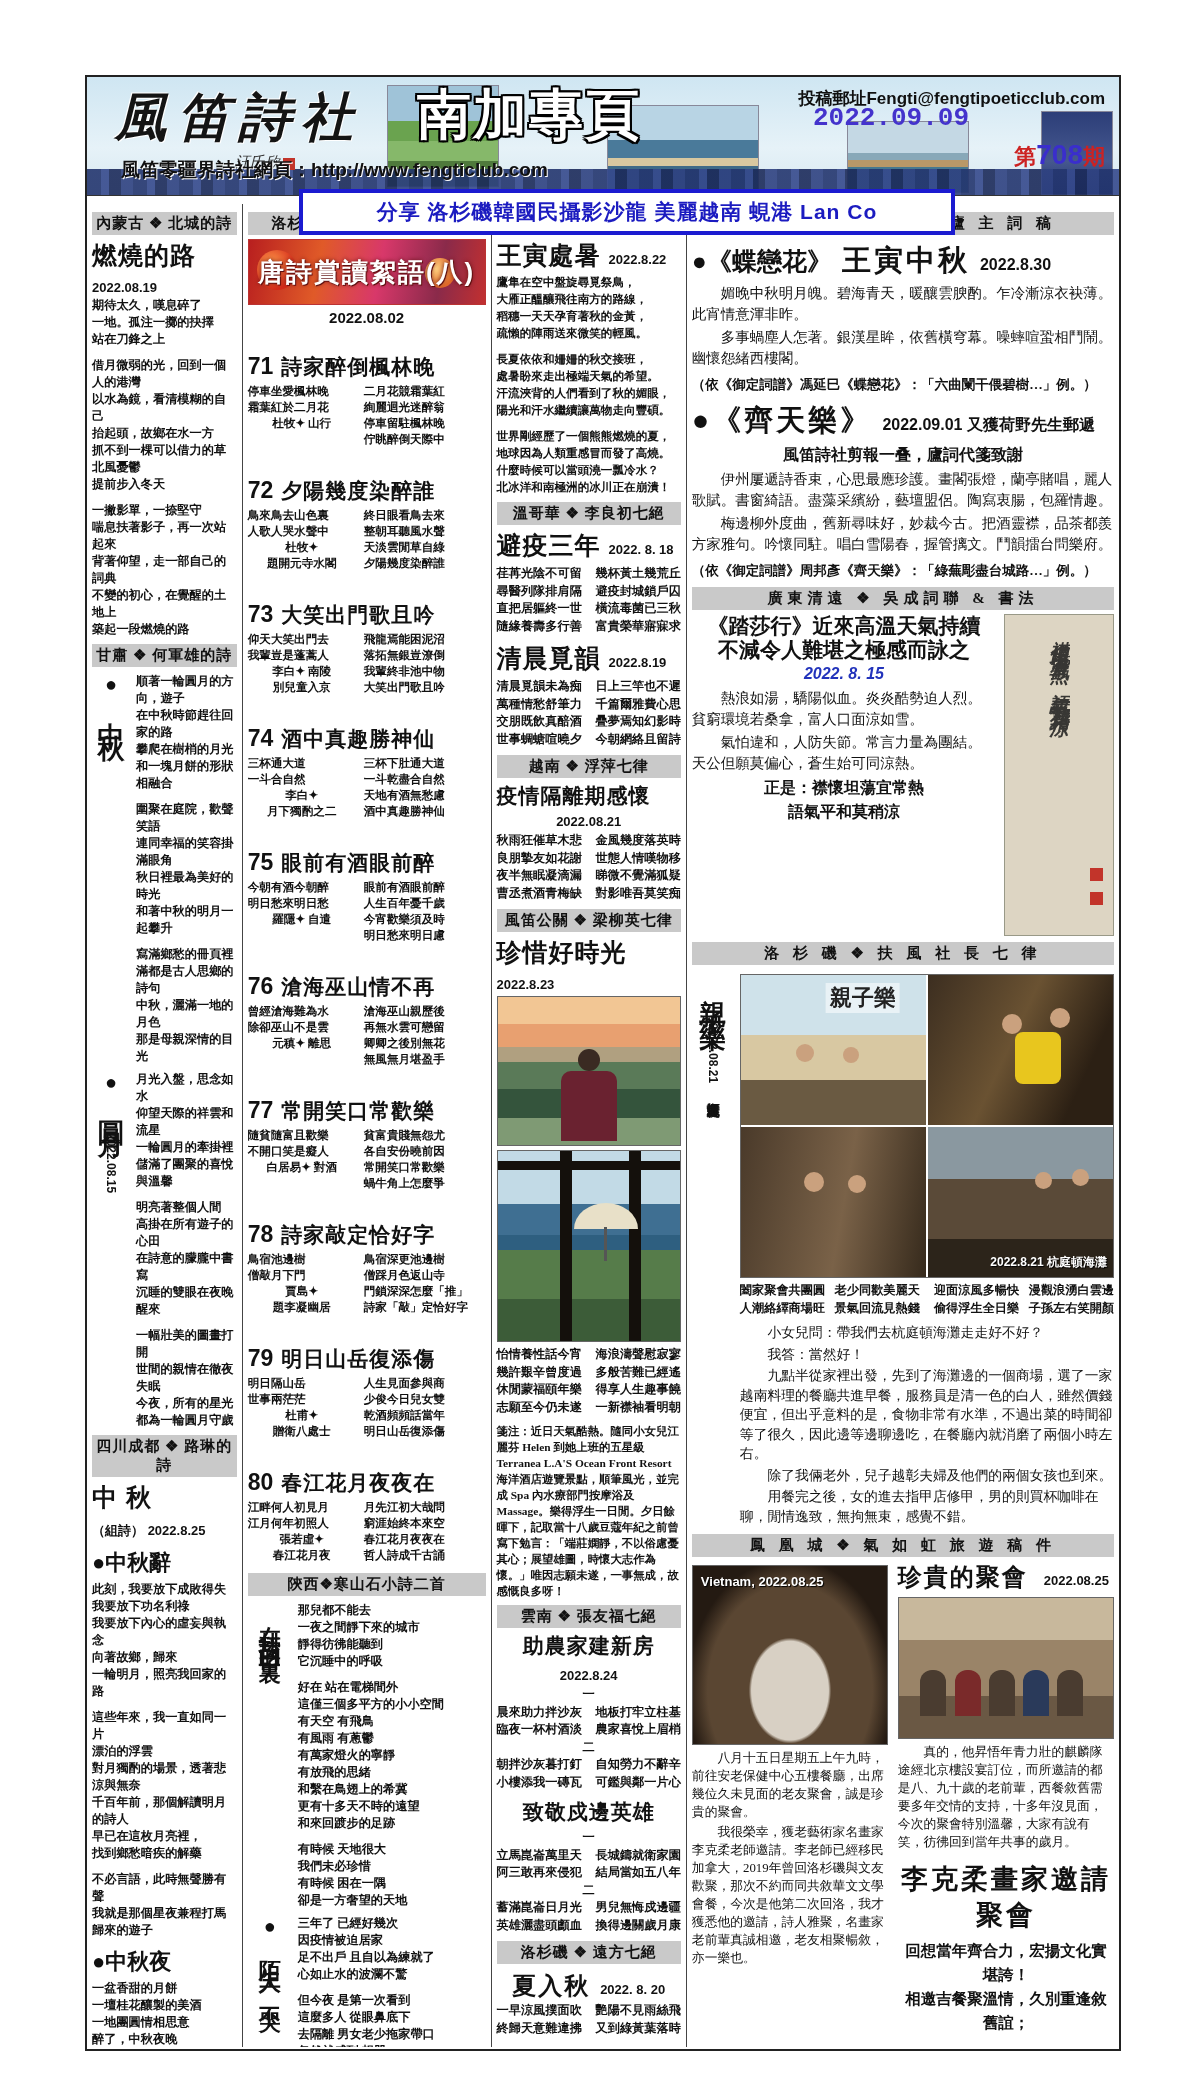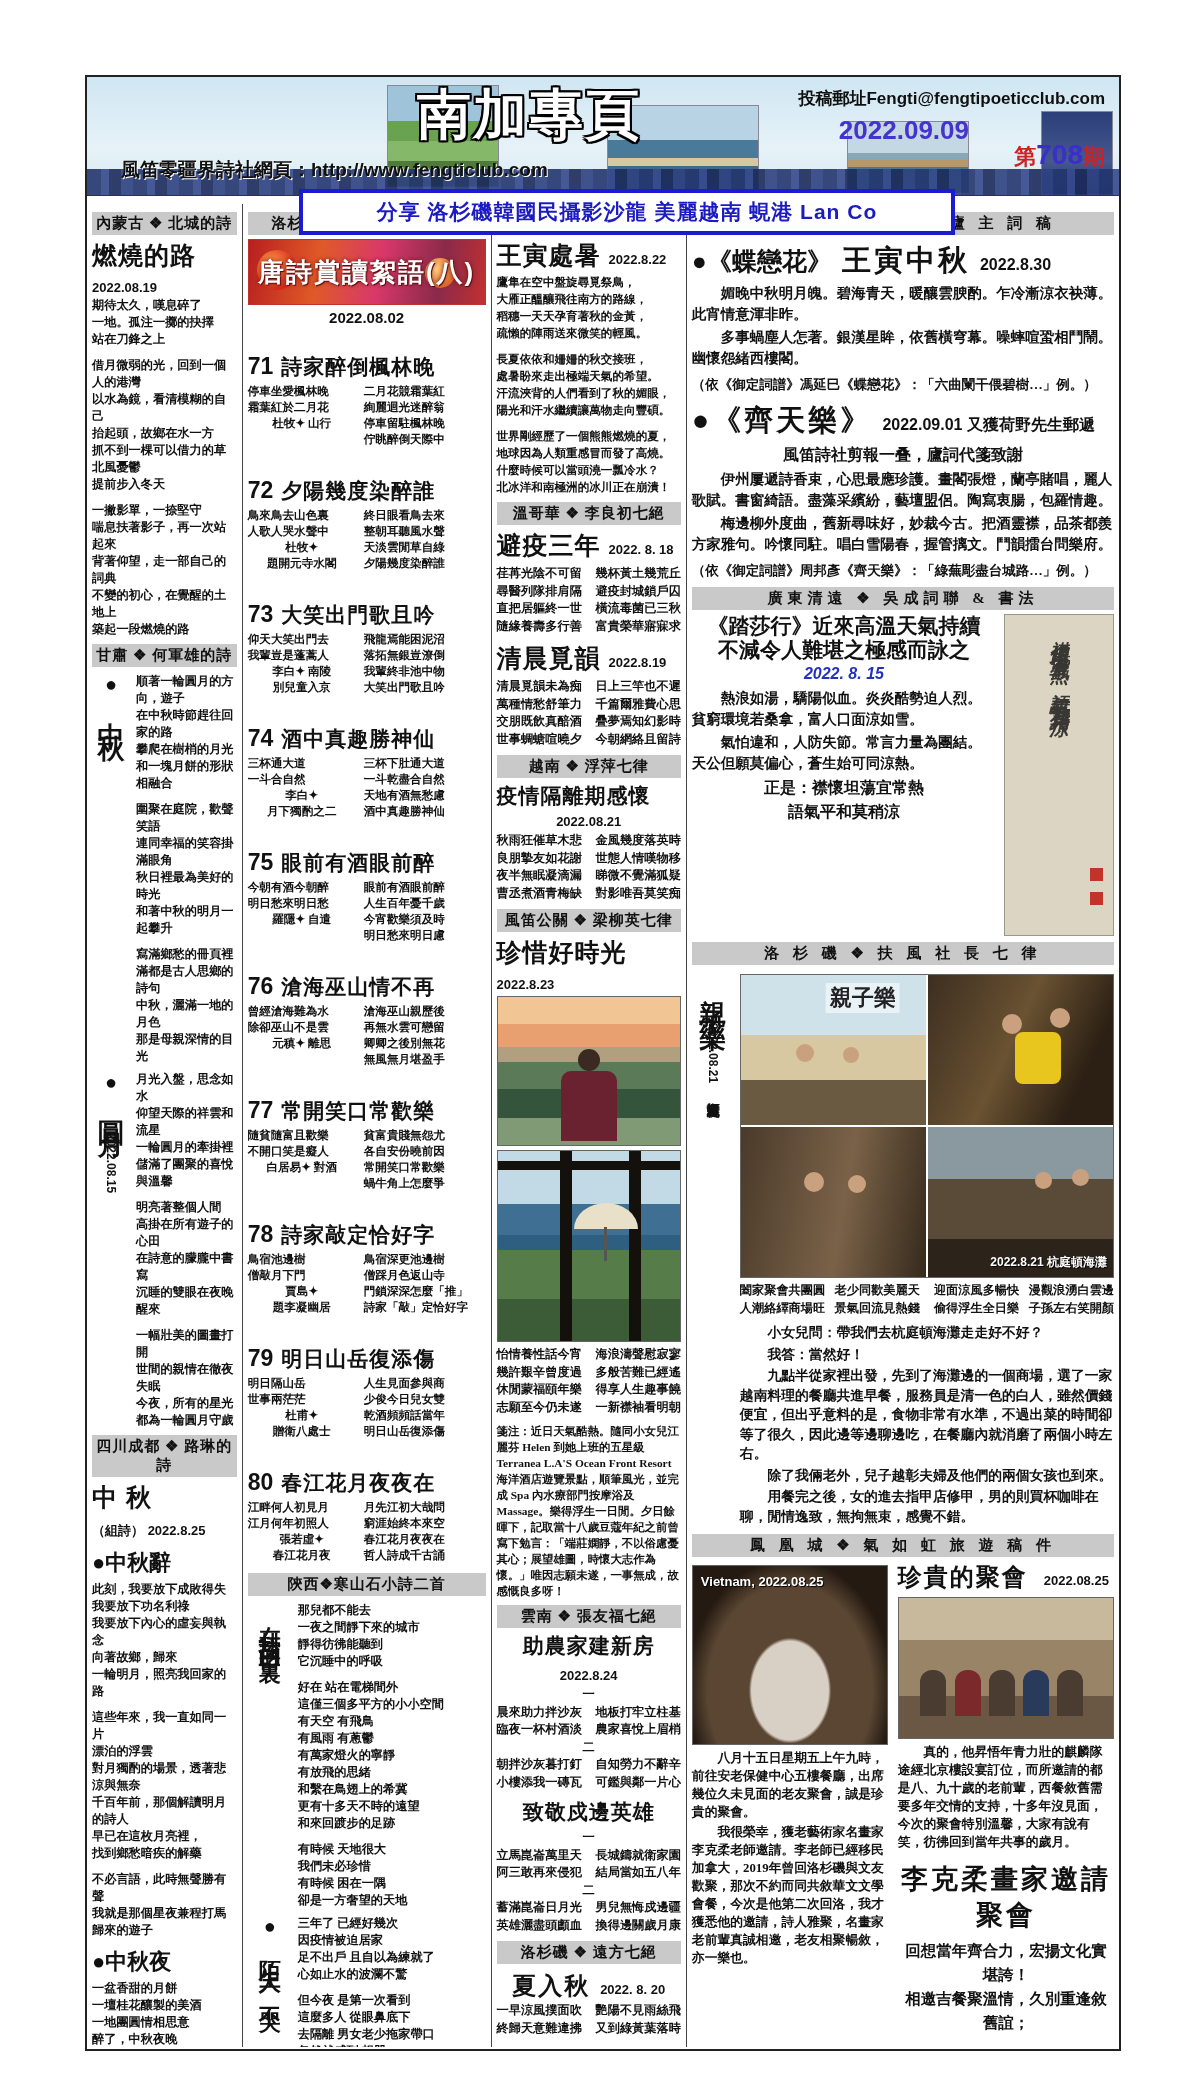--- a/index.html
+++ b/index.html
@@ -19,21 +19,21 @@
   .mscript{font-size:52px;font-weight:bold;font-style:italic;letter-spacing:10px;color:#141414;
      text-shadow:1px 1px 0 #fff,-1px -1px 0 #fff;}
   .mseal{display:block;margin-left:120px;font-size:15px;font-style:italic;color:#333;}
   .sealbox{display:inline-block;width:12px;height:12px;background:#c2342a;margin-left:3px;vertical-align:middle;}
   .mtitle{position:absolute;left:330px;top:2px;z-index:3;font-family:"Liberation Sans",sans-serif;font-weight:900;
      font-size:54px;letter-spacing:2px;color:#fff;
      text-shadow:2px 0 0 #000,-2px 0 0 #000,0 2px 0 #000,0 -2px 0 #000,2px 2px 0 #000,-2px -2px 0 #000,2px -2px 0 #000,-2px 2px 0 #000;text-align:right;}
   .msite{position:absolute;left:34px;top:80px;z-index:3;font-family:"Liberation Sans",sans-serif;font-weight:bold;font-size:19px;color:#111;
      text-shadow:1px 1px 0 #fff;}
   .hsubmit{position:absolute;right:14px;top:10px;z-index:3;font-family:"Liberation Sans",sans-serif;font-weight:bold;font-size:17px;color:#101010;}
-  .hdate{position:absolute;right:150px;top:38px;z-index:3;font-family:Liberation Sans, sans-serif;font-weight:bold;font-size:26px;color:#4433cc;}
+  .hdate{position:absolute;right:150px;top:26px;z-index:3;font-family:Liberation Mono, monospace;font-weight:bold;font-size:26px;color:#4433cc;}
   .hissue{position:absolute;right:14px;top:62px;z-index:3;font-family:"Liberation Sans",sans-serif;font-weight:bold;font-size:22px;color:#c22;}
   .hissue b{color:#3a2ecc;font-size:28px;}
   .sharebar{position:absolute;left:212px;top:112px;width:648px;height:38px;z-index:6;background:#fff;border:4px solid #1b1bd0;
      display:flex;align-items:center;justify-content:center;font-family:"Liberation Sans",sans-serif;
      font-weight:bold;font-size:21px;color:#1b1bc0;letter-spacing:1px;}
   
   .cols{display:flex;height:1843px;overflow:hidden;margin-top:8px;}
   .col{overflow:hidden;padding:2px 5px 0 5px;}
   .col + .col{border-left:1px solid #444;}
   #c1{width:146px;} #c2{width:240px;} #c3{width:186px;} #c4{width:426px;}
@@ -106,21 +106,21 @@
   .roundtable{height:178px;background:radial-gradient(ellipse at 50% 70%,#d8d0c4 0 28%,#5a4632 30% 60%,#241a12 75%);}
   .vlabel{position:absolute;left:8px;top:8px;font-family:"Liberation Sans",sans-serif;font-weight:bold;font-size:13px;color:#fff;text-shadow:1px 1px 1px #000;}
   .groupp{height:140px;background:linear-gradient(#c8b89c 0 30%,#9a8468 30% 70%,#6a5844 70%);}
   .groupp i{position:absolute;bottom:22px;width:26px;height:46px;border-radius:12px 12px 0 0;background:#4a3c30;}
   .groupp i.b{background:#7a2a2a;} .groupp i.c{background:#2a3a5a;}
   
   .cit{display:flex;align-items:baseline;gap:10px;margin:6px 0 2px 0;flex-wrap:wrap;}
   .cit .big{font-family:"Liberation Sans",sans-serif;font-weight:900;font-size:25px;}
   .cit .big2{font-family:"Liberation Sans",sans-serif;font-weight:900;font-size:29px;letter-spacing:3px;}
   .cit .d{font-family:"Liberation Sans",sans-serif;font-weight:bold;font-size:16px;}
-  .para{font-size:14.5px;line-height:21px;font-weight:bold;text-indent:2em;margin:2px 0;}
+  .para{font-size:14.5px;line-height:21px;font-weight:normal;text-indent:2em;margin:2px 0;}
   .pnote{font-size:13.5px;line-height:20px;font-weight:bold;margin:6px 0;}
   .ctrc{text-align:center;font-size:16px;font-weight:bold;line-height:24px;}
   .tsrow{display:flex;gap:8px;}
   .tsleft{flex:1;}
   .scroll{width:96px;flex:none;background:#ddd5c3;border:1px solid #998;position:relative;padding:10px 6px;}
   .scrolltxt{writing-mode:vertical-rl;text-orientation:upright;font-style:italic;font-weight:bold;font-size:19px;letter-spacing:4px;color:#1c1c1c;height:300px;margin:0 auto;opacity:.85;}
   .seal{position:absolute;width:13px;height:13px;background:#c2342a;}
   .s1{right:10px;bottom:54px;} .s2{right:10px;bottom:30px;}
   .qt{display:flex;gap:14px;margin:4px 0 6px 0;}
   .qt > div{flex:1;}
@@ -143,20 +143,24 @@
 
 <div class="page">
  <div class="sheet">
 
   <div class="hdr">
     <div class="thumb th1"></div>
     <div class="thumb th2"></div>
     <div class="thumb th3"></div>
     <div class="thumb th4"></div>
     <div class="skyline"></div>
+    <div class="masth">
+      <span class="mscript">風笛詩社</span>
+      <span class="mseal"><span>汪氏欣</span><span class="sealbox"></span></span>
+    </div>
     <div class="mtitle">南加專頁</div>
     <div class="msite">風笛零疆界詩社網頁：http://www.fengticlub.com</div>
     <div class="hsubmit">投稿郵址Fengti@fengtipoeticclub.com</div>
     <div class="hdate">2022.09.09</div>
     <div class="hissue"><span>第</span><b>708</b><span>期</span></div>
   </div>
   <div class="sharebar">分享 洛杉磯韓國民攝影沙龍 美麗越南 蜆港 Lan Co</div>
 
   <div class="cols">
 

